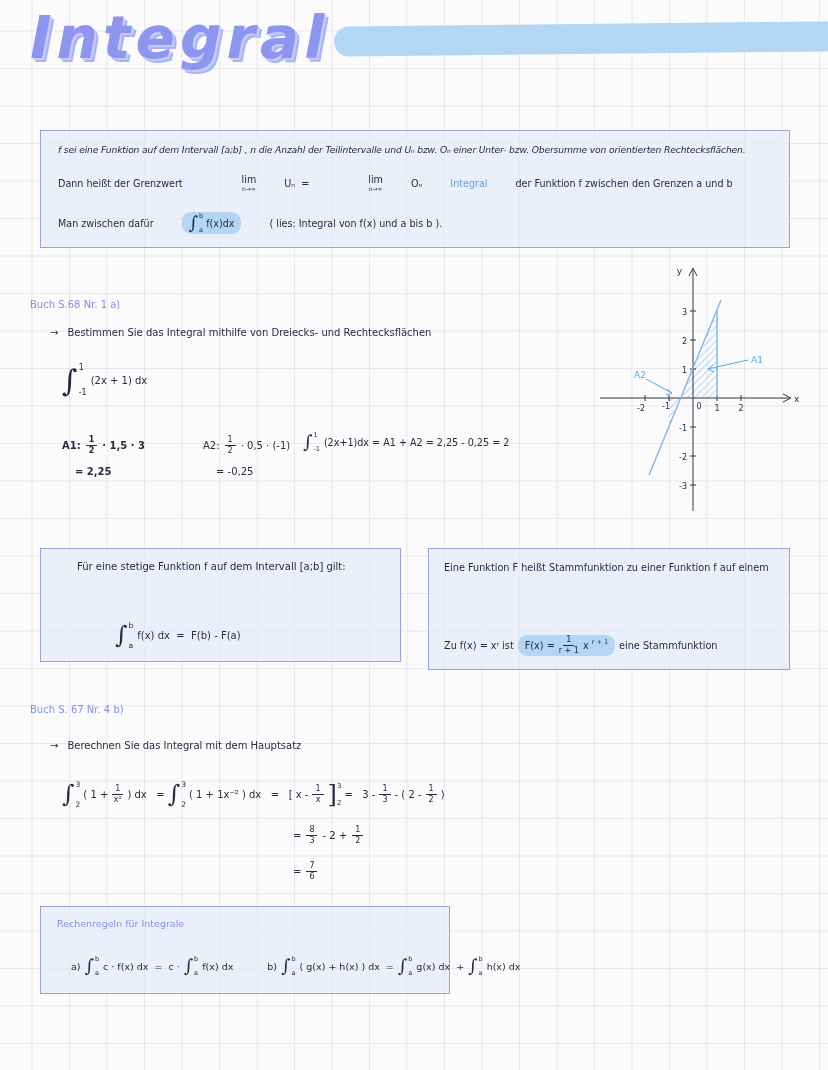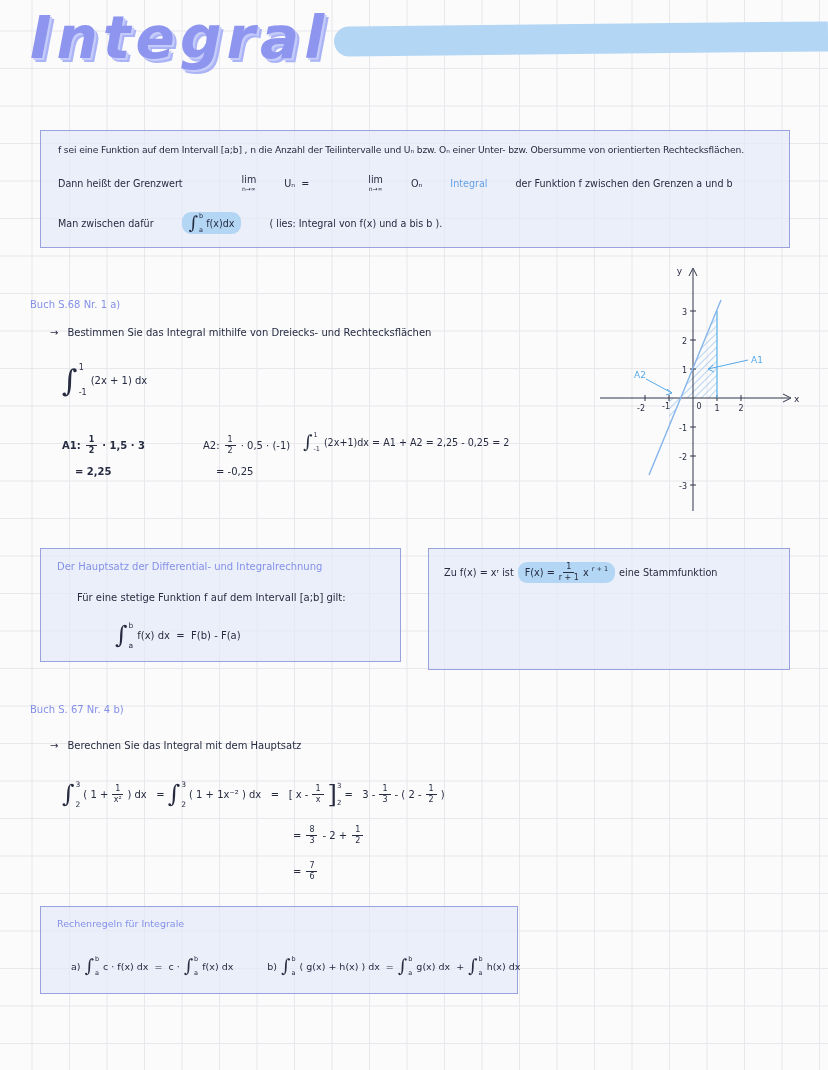--- a/index.html
+++ b/index.html
@@ -40,21 +40,21 @@
   .box {
     position: absolute;
     background: rgba(229, 234, 250, 0.72);
     border: 1.5px solid #99a2df;
   }
   #def-box {
     left: 40px; top: 130px; width: 750px; height: 118px;
     padding: 13px 17px; display: flex; flex-direction: column;
     justify-content: space-between;
   }
-  #def-box .l1 { font-size: 9.2px; letter-spacing: -0.15px; }
+  #def-box .l1 { font-size: 9.2px; letter-spacing: -0.15px; font-style: italic; }
   #def-box .frow { font-size: 9.6px; gap: 28px; }
 
   
   .lim { display: inline-flex; flex-direction: column; align-items: center; line-height: 1; margin-left: 31px; }
   .lim .lsub { font-size: 6px; margin-top: 1px; }
 
   
   .intg { display: inline-flex; align-items: center; }
   .intg .isign { font-family: "DejaVu Serif", serif; font-weight: 400; line-height: 0.9; font-size: 22px; }
   .intg .ilims { display: inline-flex; flex-direction: column; justify-content: space-between; font-size: 7px; line-height: 1; height: 24px; margin-left: 1px; }
@@ -98,21 +98,21 @@
     font-size: 9.7px;
   }
 
   #ex2-ref { left: 30px; top: 704px; font-size: 10px; }
   #ex2-task { left: 50px; top: 740px; gap: 9px; }
   #ex2-line1 { left: 62px; top: 781px; gap: 3px; }
   #ex2-line2 { left: 293px; top: 826px; }
   #ex2-line3 { left: 293px; top: 862px; }
 
   #rules-box {
-    left: 40px; top: 906px; width: 478px; height: 88px;
+    left: 40px; top: 906px; width: 410px; height: 88px;
     padding: 11px 16px; display: flex; flex-direction: column; justify-content: space-between;
     font-size: 9.5px;
   }
   #rules-row { display: flex; align-items: center; gap: 34px; margin-left: 14px; margin-bottom: 6px; }
   .rule { display: flex; align-items: center; white-space: pre; gap: 4px; }
 
   svg text { font-family: "DejaVu Sans", sans-serif; }
 </style>
 </head>
 <body>
@@ -256,35 +256,35 @@
       <text x="101" y="173" font-size="8" fill="#262b40" text-anchor="end">-1</text>
       <text x="101" y="202" font-size="8" fill="#262b40" text-anchor="end">-2</text>
       <text x="101" y="231" font-size="8" fill="#262b40" text-anchor="end">-3</text>
 
       <text x="48" y="120" font-size="9" fill="#57a9e8">A2</text>
       <text x="165" y="105" font-size="9" fill="#57a9e8">A1</text>
     </svg>
   </div>
 
   <div id="haupt-box" class="box">
-    <div class="blue-ink">Der Hauptsatz der Differential- und Integralrechnung</div>
     <div class="hs-line nowrap">Für eine stetige Funktion f auf dem Intervall [a;b] gilt:</div>
     <div class="hs-formula frow">
       <span class="intg md">
         <span class="isign">∫</span>
         <span class="ilims">
           <span>b</span>
           <span>a</span>
         </span>
       </span>
       <span>f(x) dx  =  F(b) - F(a)</span>
     </div>
   </div>
 
   <div id="stamm-box" class="box">
+    <div class="nowrap">Eine Funktion F heißt Stammfunktion zu einer Funktion f auf einem</div>
     <div class="frow">
       <span>Zu f(x) = xʳ ist</span>
       <span class="hl">
         <span>F(x) =</span>
         <span class="frac">
           <span class="fn">1</span>
           <span class="fd">r + 1</span>
         </span>
         <span>x</span><span class="sup">r + 1</span>
       </span>

